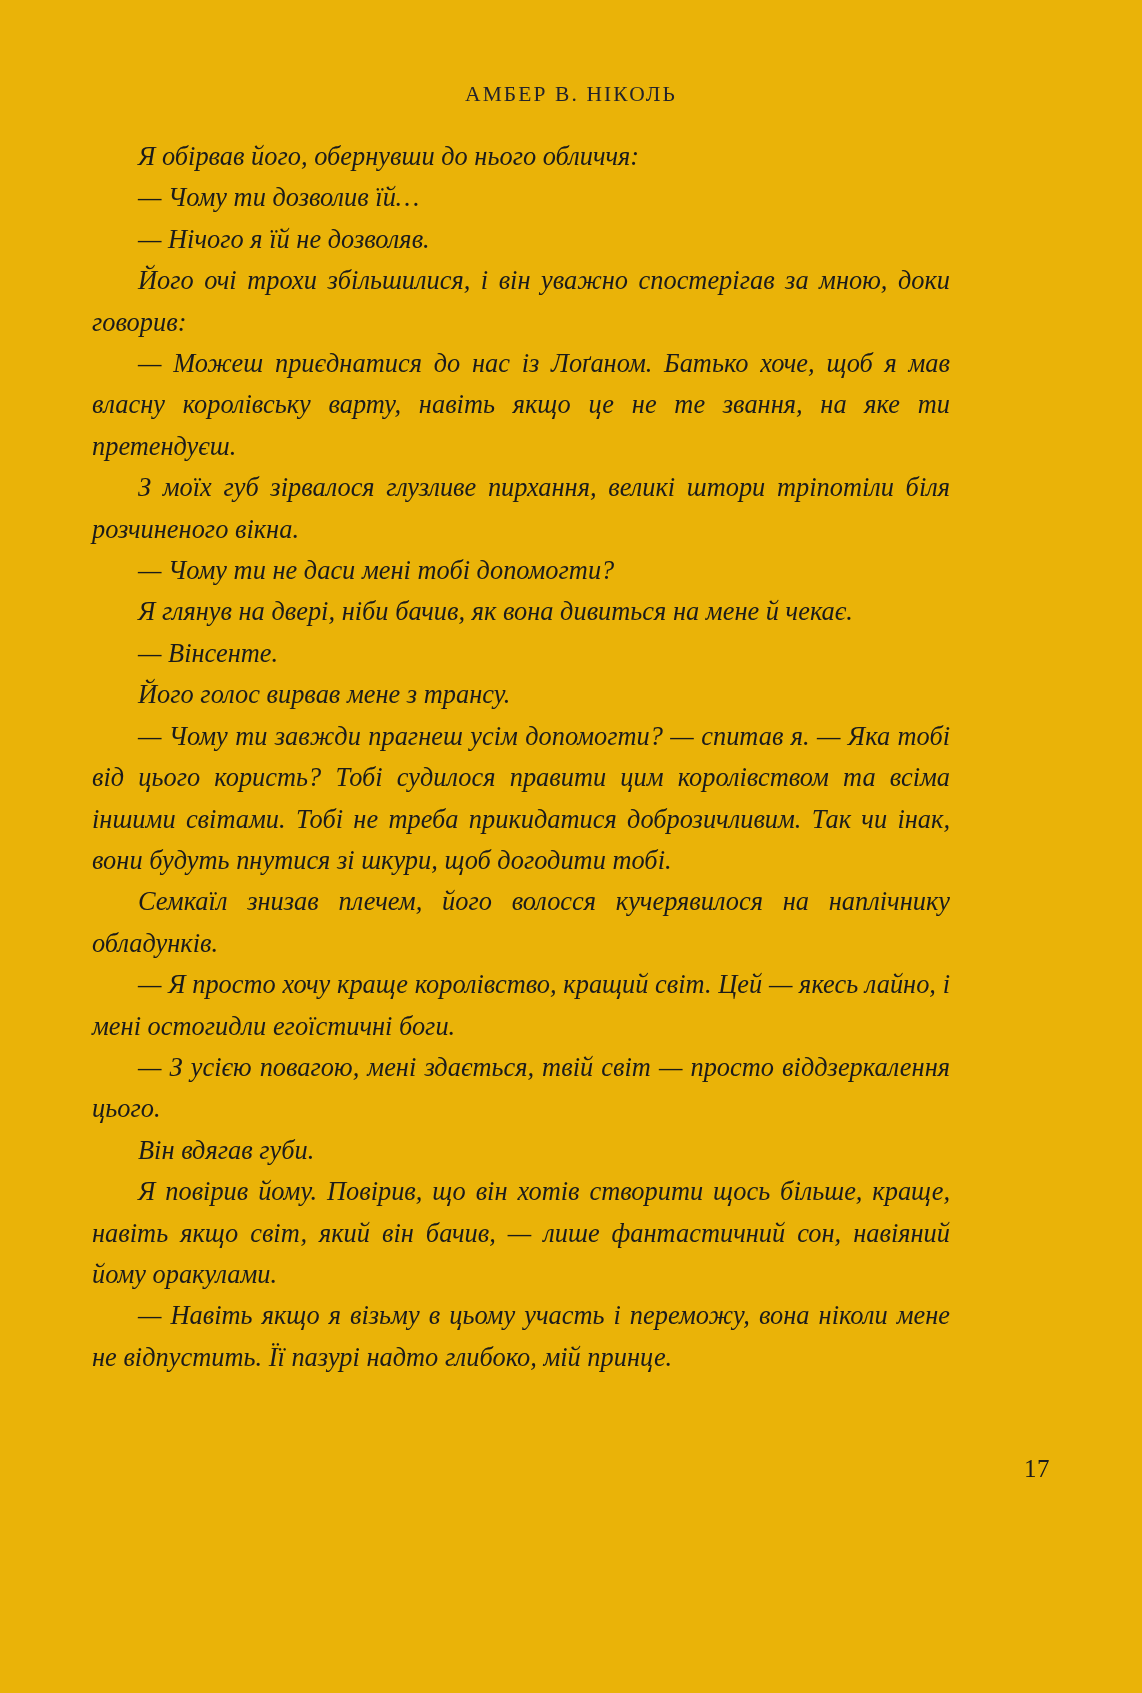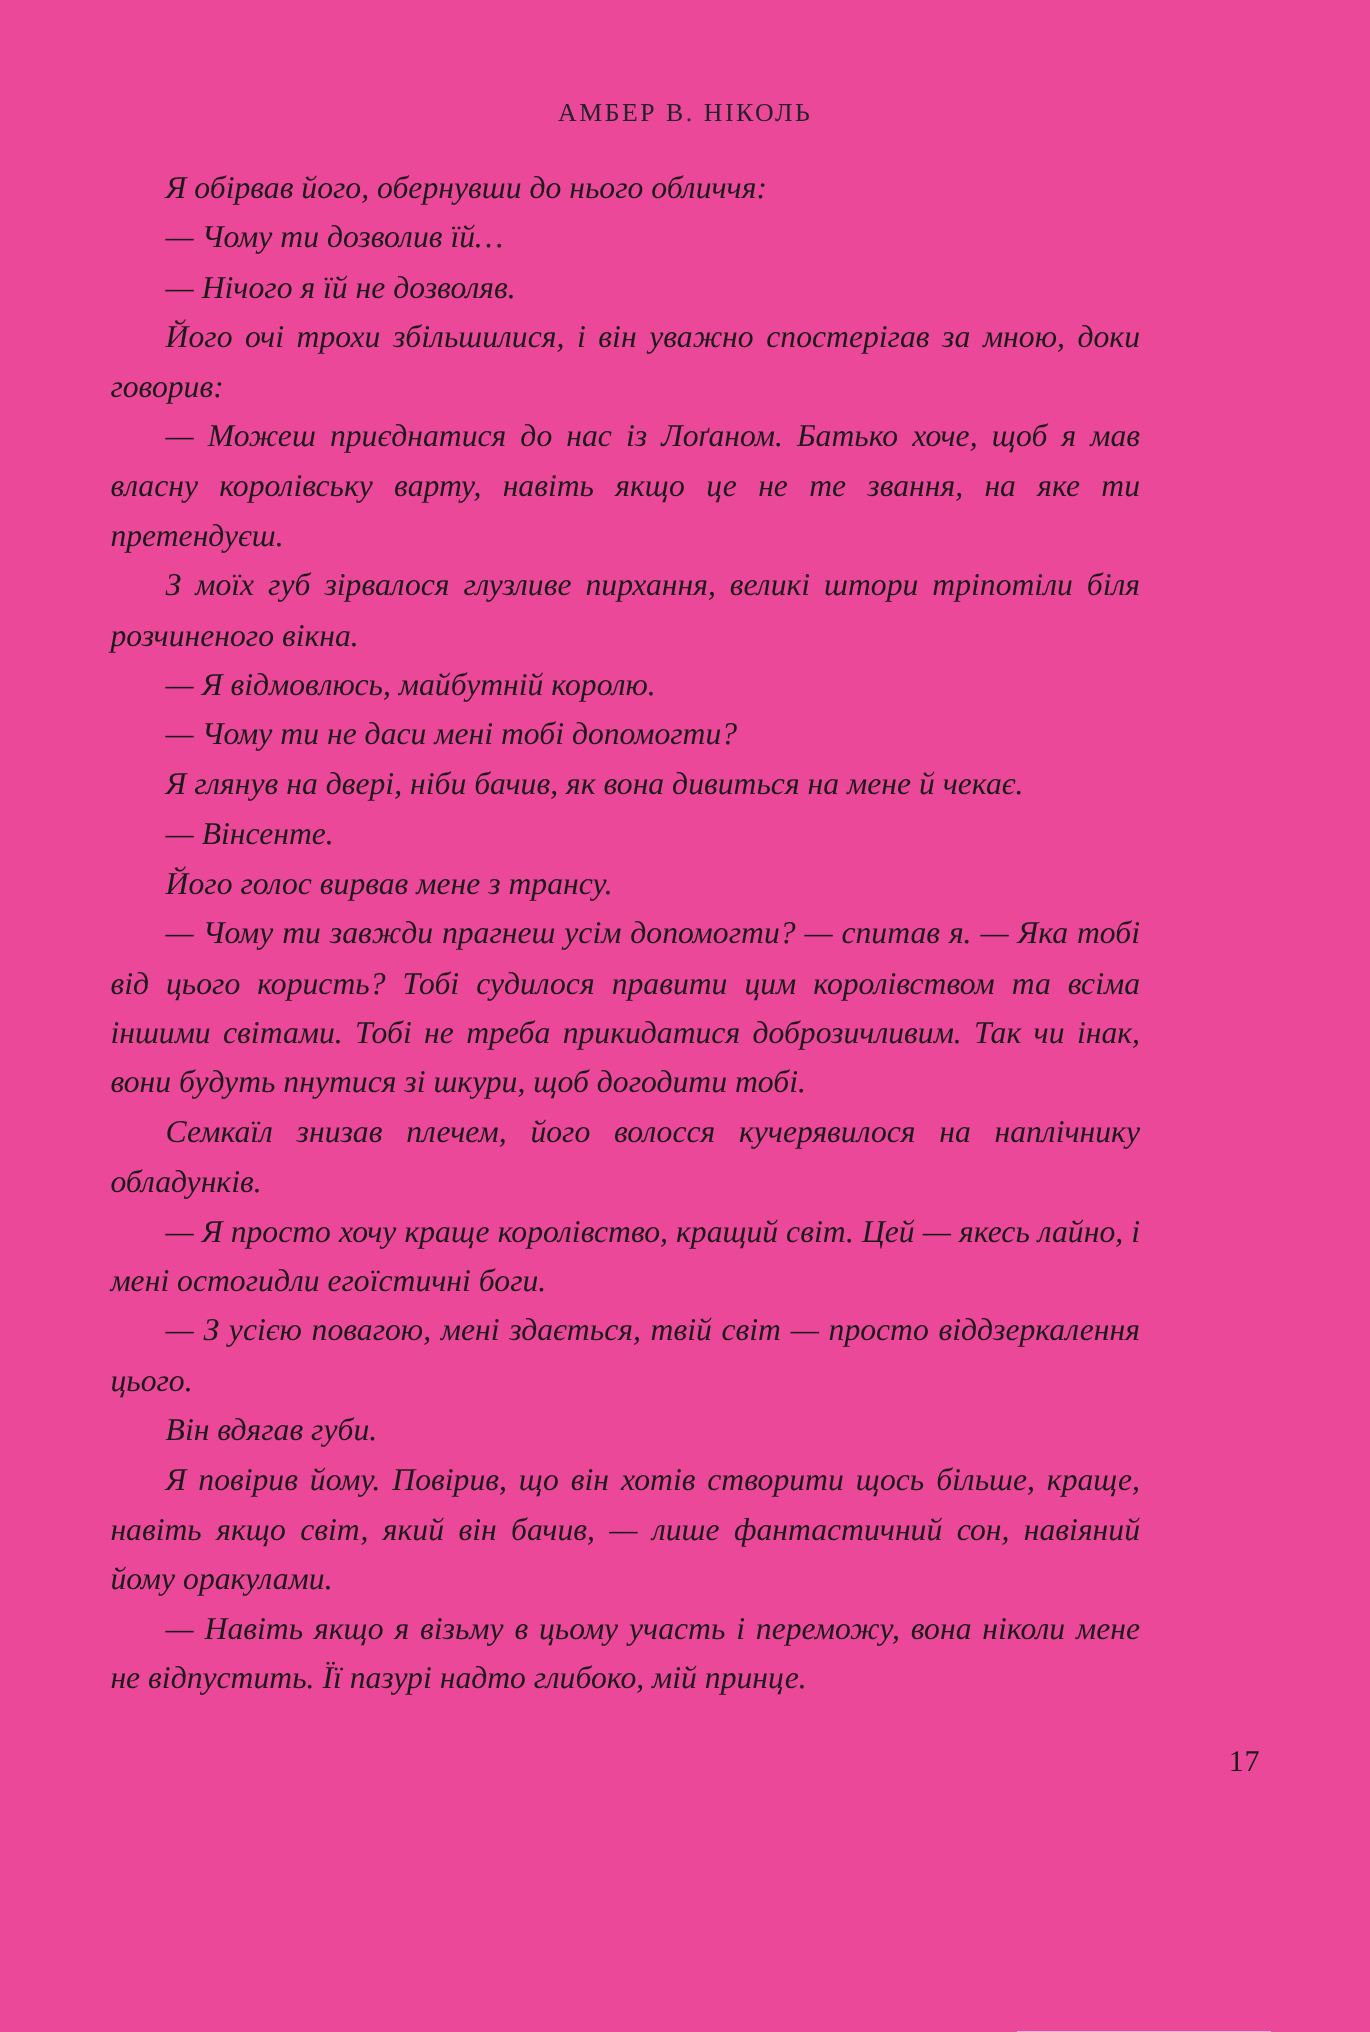--- a/index.html
+++ b/index.html
@@ -8,21 +8,21 @@
     background: #ffffff;
   }
   body {
     font-family: "Liberation Serif", "DejaVu Serif", serif;
     color: #1b1b1b;
   }
   .page {
     position: relative;
     width: 1142px;
     height: 1693px;
-    background: #ec4899;
+    background: #eab308;
     box-sizing: border-box;
     overflow: hidden;
   }
 
   
   .running-head {
     position: absolute;
     top: 82px;
     left: 0;
     width: 1142px;
@@ -81,21 +81,20 @@
 
   <div class="running-head">АМБЕР В. НІКОЛЬ</div>
 
   <div class="text-block">
     <p class="para indent">Я обірвав його, обернувши до нього обличчя:</p>
     <p class="para indent">— Чому ти дозволив їй…</p>
     <p class="para indent">— Нічого я їй не дозволяв.</p>
     <p class="para indent">Його очі трохи збільшилися, і він уважно спостерігав за мною, доки говорив:</p>
     <p class="para indent">— Можеш приєднатися до нас із Лоґаном. Батько хоче, щоб я мав власну королівську варту, навіть якщо це не те звання, на яке ти претендуєш.</p>
     <p class="para indent">З моїх губ зірвалося глузливе пирхання, великі штори тріпотіли біля розчиненого вікна.</p>
-    <p class="para indent">— Я відмовлюсь, майбутній королю.</p>
     <p class="para indent">— Чому ти не даси мені тобі допомогти?</p>
     <p class="para indent">Я глянув на двері, ніби бачив, як вона дивиться на мене й чекає.</p>
     <p class="para indent">— Вінсенте.</p>
     <p class="para indent">Його голос вирвав мене з трансу.</p>
     <p class="para indent">— Чому ти завжди прагнеш усім допомогти? — спитав я. — Яка тобі від цього користь? Тобі судилося правити цим королівством та всіма іншими світами. Тобі не треба прикидатися доброзичливим. Так чи інак, вони будуть пнутися зі шкури, щоб догодити тобі.</p>
     <p class="para indent">Семкаїл знизав плечем, його волосся кучерявилося на наплічнику обладунків.</p>
     <p class="para indent">— Я просто хочу краще королівство, кращий світ. Цей — якесь лайно, і мені остогидли егоїстичні боги.</p>
     <p class="para indent">— З усією повагою, мені здається, твій світ — просто віддзеркалення цього.</p>
     <p class="para indent">Він вдягав губи.</p>
     <p class="para indent">Я повірив йому. Повірив, що він хотів створити щось більше, краще, навіть якщо світ, який він бачив, — лише фантастичний сон, навіяний йому оракулами.</p>

